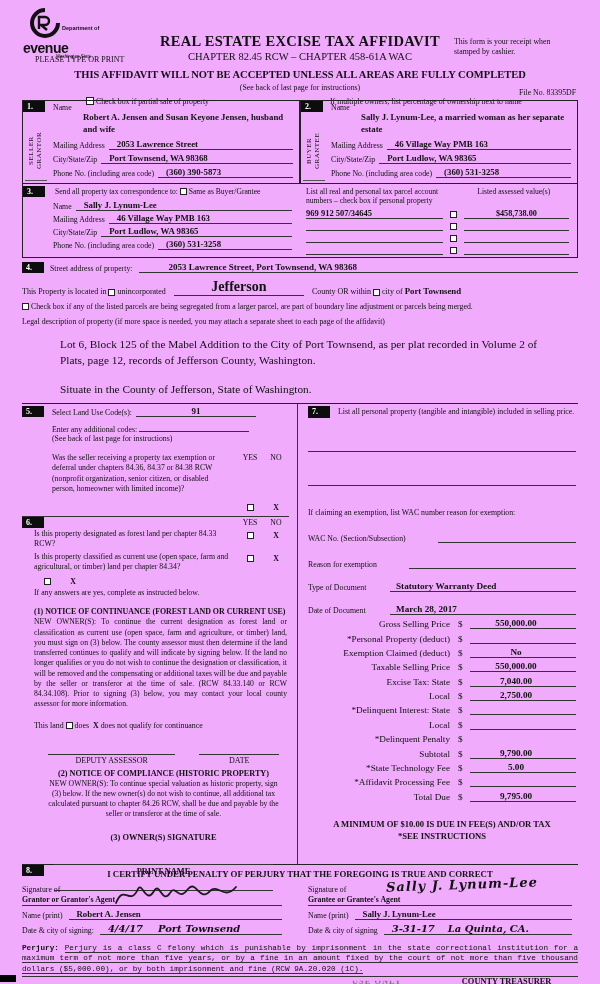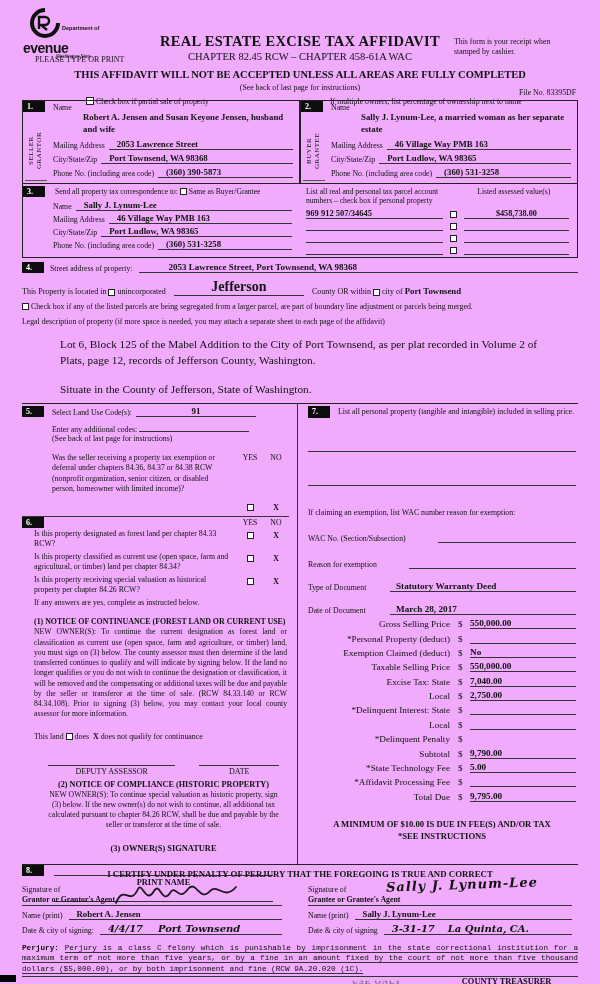--- a/index.html
+++ b/index.html
@@ -110,21 +110,21 @@
   .wac-row { display:flex; align-items:flex-end; margin-top:16px; font-size:7.8px;gap:26px; }
   .wac-row .lab { white-space:nowrap; padding-right:6px; }
   .wac-row .val { flex:1; border-bottom:1px solid #333; min-height:10px; font-weight:bold; font-size:8.8px; padding-left:10px;}
   .doc-row { display:flex; align-items:flex-end; margin-top:12px; font-size:7.8px; }
   .doc-row .lab { width:82px; }
   .doc-row .val { flex:1; border-bottom:1px solid #333; font-weight:bold; font-size:9.2px; padding-left:6px; }
   .fin { margin-top:0; }
   .fin-row { display:flex; align-items:flex-end; height:14.4px; font-size:9.2px; }
   .fin-row .flab { width:150px; text-align:right; padding-right:8px; white-space:nowrap; }
   .fin-row .dollar { width:12px; }
-  .fin-row .fval { flex:1; border-bottom:1px solid #333; text-align:left; font-weight:bold; padding-right:14px; }
+  .fin-row .fval { flex:1; border-bottom:1px solid #333; text-align:center; font-weight:bold; padding-right:14px; }
   .fin-row.no-line .fval { border-bottom:none; }
   .min-note { margin-top:16px; text-align:center; font-weight:bold; font-size:8.6px; line-height:1.4; }
   
   .sec8 { margin:0 22px; position:relative; padding-top:1px; }
   .sec8 > .tab { position:absolute; left:0; top:0; }
   .certify { text-align:center; font-weight:bold; font-size:8.8px; padding-top:3px; }
   .sig-cols { display:flex; margin-top:6px; }
   .sig-col { width:50%; padding-right:18px; position:relative; }
   .sig-col.right { padding-left:8px; padding-right:6px; }
   .sig-label { font-size:7.8px; line-height:1.3; }
@@ -341,21 +341,20 @@
           </div>
         </div>
         <div class="q6">
           <div class="q-text">Is this property classified as current use (open space, farm and agricultural, or timber) land per chapter 84.34?</div>
           <div class="yn">
             <span><span class="cb sm"></span></span>
             <span class="b">X</span>
           </div>
         </div>
         <div class="q6">
-          <div class="q-text">Is this property receiving special valuation as historical property per chapter 84.26 RCW?</div>
           <div class="yn">
             <span><span class="cb sm"></span></span>
             <span class="b">X</span>
           </div>
         </div>
         <div class="ifany">If any answers are yes, complete as instructed below.</div>
       </div>
       <div class="cont">
         <div class="cont-title">(1) NOTICE OF CONTINUANCE (FOREST LAND OR CURRENT USE)</div>
         <span>NEW OWNER(S): To continue the current designation as forest land or classification as current use (open space, farm and agriculture, or timber) land, you must sign on (3) below.  The county assessor must then determine if the land transferred continues to qualify and will indicate by signing below. If the land no longer qualifies or you do not wish to continue the designation or classification, it will be removed and the compensating or additional taxes will be due and payable by the seller or transferor at the time of sale.  (RCW 84.33.140 or RCW 84.34.108). Prior to signing (3) below, you may contact your local county assessor for more information.</span>

